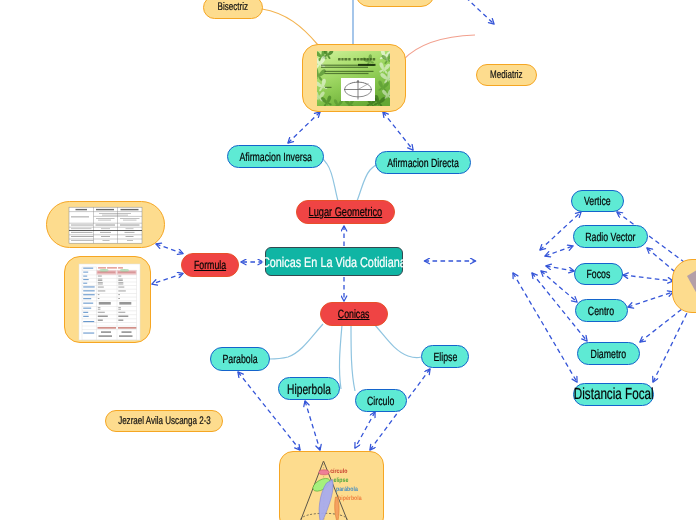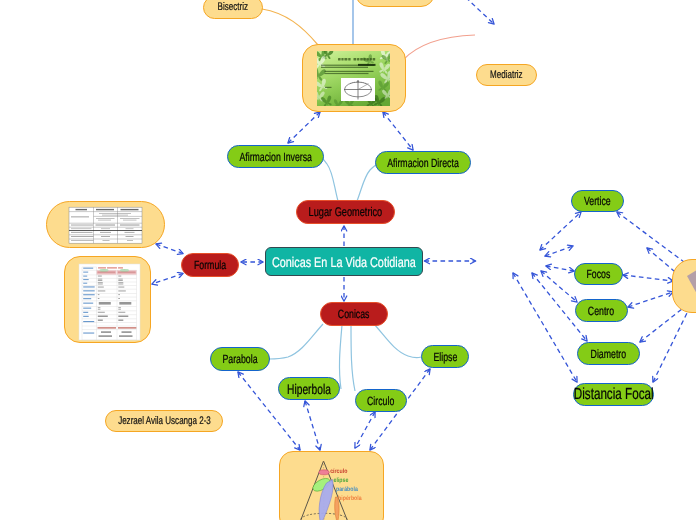--- a/index.html
+++ b/index.html
@@ -7,22 +7,22 @@
   body{width:696px;height:520px;overflow:hidden;
        font-family:"Liberation Sans",sans-serif;
        text-rendering:geometricPrecision;}
   #stage{position:relative;width:696px;height:520px;background:#fff;overflow:hidden;}
   svg.layer{position:absolute;left:0;top:0;width:696px;height:520px;pointer-events:none;}
   .node{position:absolute;box-sizing:border-box;display:flex;align-items:center;
         justify-content:center;text-align:center;white-space:nowrap;line-height:1;}
   .node > span{display:inline-block;transform:scaleX(0.73);transform-origin:center center;
                -webkit-text-stroke:0.22px currentColor;}
   .pill{border-radius:999px;}
-  .n-blue{background:#84cc16;border:1.35px solid #1464cc;color:#050505;}
-  .n-salmon{background:#b91c1c;border:1.45px solid #e8502a;color:#050505;}
+  .n-blue{background:#5eead4;border:1.35px solid #1464cc;color:#050505;}
+  .n-salmon{background:#ef4444;border:1.45px solid #e8502a;color:#050505;text-decoration:underline;}
   .n-yellow{background:#fddc8e;border:1.5px solid #f5a623;color:#141414;font-weight:400;}
   .n-teal{background:#10b5a4;border:1.8px solid #33484f;color:#ffffff;border-radius:6px;}
   .n-teal > span{transform:scaleX(0.775);}
   .imgnode{position:absolute;background:#fddc8e;border:1.5px solid #f6a623;
            box-sizing:border-box;overflow:hidden;}
 </style>
 </head>
 <body>
 
 <div id="stage">
@@ -111,33 +111,36 @@
     </div>
 
 <div class="node pill n-salmon" style="left:296px;top:200px;width:99px;height:24px;font-size:12.6px;">
      <span>Lugar Geometrico</span>
     </div>
 
 <div class="node pill n-salmon" style="left:181px;top:253px;width:58px;height:24px;font-size:12px;">
      <span>Formula</span>
     </div>
 
-<div class="node n-teal" style="left:265px;top:247px;width:158px;height:29px;font-size:14px;">
+<div class="node n-teal" style="left:265px;top:247px;width:138px;height:29px;font-size:14px;">
      <span>Conicas En La Vida Cotidiana</span>
     </div>
 
 
 <div class="node pill n-salmon" style="left:320px;top:302px;width:68px;height:24px;font-size:12px;">
      <span>Conicas</span>
     </div>
 
 <div class="node pill n-blue" style="left:571px;top:190px;width:53px;height:22px;font-size:12px;">
      <span>Vertice</span>
     </div>
 
+<div class="node pill n-blue" style="left:573px;top:225px;width:75px;height:23px;font-size:12px;">
+     <span>Radio Vector</span>
+    </div>
 
 <div class="node pill n-blue" style="left:574px;top:263px;width:49px;height:22px;font-size:12px;">
      <span>Focos</span>
     </div>
 
 <div class="node pill n-blue" style="left:575px;top:299px;width:53px;height:23px;font-size:12px;">
      <span>Centro</span>
     </div>
 
 <div class="node pill n-blue" style="left:577px;top:342px;width:63px;height:23px;font-size:12px;">

